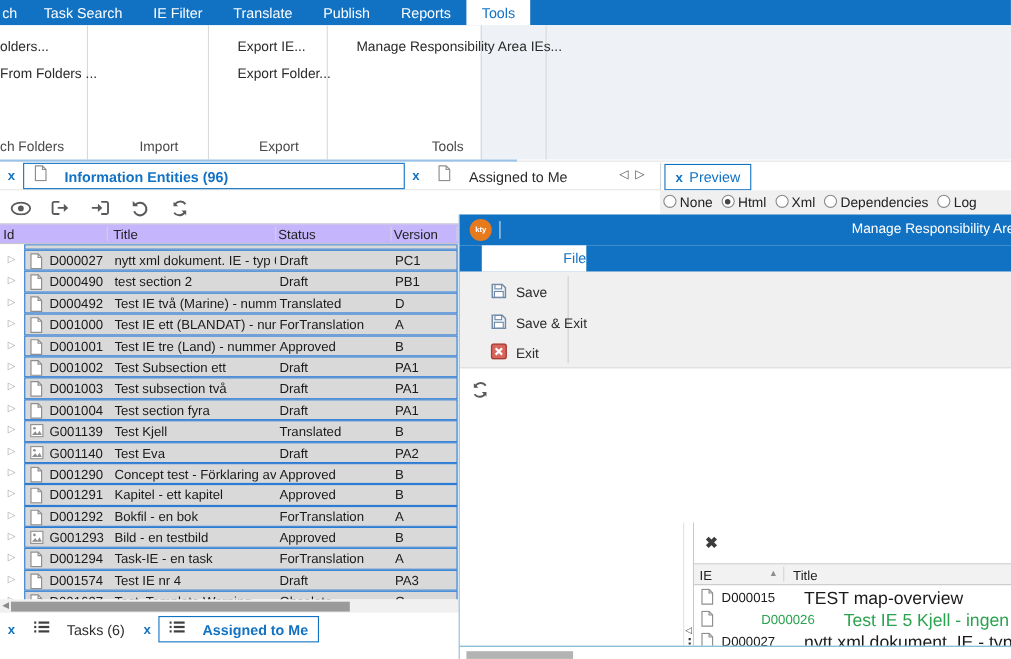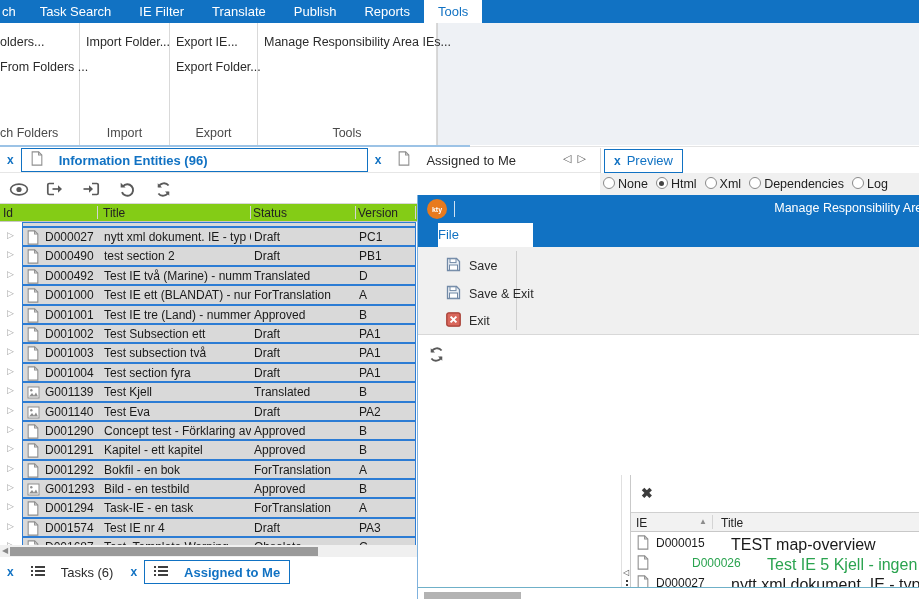--- a/index.html
+++ b/index.html
@@ -11,21 +11,21 @@
   
   .ribbon-tabbar { position:absolute; left:0; top:0; width:919px; height:23px;
     background:#1172c3; display:flex; align-items:stretch; }
   .rtab { padding:0 14px; line-height:23px; font-size:13px; color:#fff; white-space:nowrap; cursor:default; }
   .rtab.clip { padding:0 10px 0 2px; }
   .rtab.sel { background:#fff; color:#1172c3; }
   
   .ribbon-body { position:absolute; left:0; top:23px; width:919px; height:122px; background:#fff; }
   .ribbon-right { position:absolute; left:437px; top:0; width:482px; height:122px;
     background:#eef1f5; border-left:1px solid #d5d5d5; }
-  #ribbon-groups { position:absolute; left:0; top:0; height:122px; display:flex; }
+  #ribbon-groups { position:absolute; left:0; top:0; height:122px; display:flex;gap:20px; }
   .rgroup { position:relative; height:122px; border-right:1px solid #d9d9d9; }
   .rgroup:nth-child(1){ width:80px; } .rgroup:nth-child(2){ width:90px; }
   .rgroup:nth-child(3){ width:88px; } .rgroup:nth-child(4){ width:179px; }
   .rgroup .btns { padding-top:11px; display:flex; flex-direction:column; gap:9px; }
   .rbtn { font-size:12.5px; color:#2b2b2b; padding:1px 6px; white-space:nowrap; cursor:default; }
   .rgroup:nth-child(1) .rbtn { padding-left:0; }
   .rglabel { position:absolute; bottom:5px; left:0; right:0; text-align:center;
     font-size:12.5px; color:#4a4a4a; white-space:nowrap; }
   .rgroup:nth-child(1) .rglabel { text-align:left; }
   .ribbon-accent { position:absolute; left:0; top:145px; width:470px; height:2px; background:#9cc3e6; }
@@ -45,21 +45,21 @@
     font-size:11px; color:#555; cursor:pointer; }
 
   
   .ie-toolbar { position:absolute; left:0; top:176px; width:417px; height:26px; background:#fff;
     display:flex; align-items:center; gap:16px; padding-left:9px; }
   .tool-ic { display:inline-flex; align-items:center; justify-content:center; width:20px; height:18px;
     color:#5a5a5a; cursor:pointer; }
 
   
   .grid-header { position:absolute; left:0; top:203px; width:417px; height:19px;
-    background:#84cc16; border-top:1px solid #d8d8d8; border-bottom:1px solid #c8c8c8; font-size:12px; color:#222; }
+    background:#c4b5fd; border-top:1px solid #d8d8d8; border-bottom:1px solid #c8c8c8; font-size:12px; color:#222; }
   .gh-cell { position:absolute; top:2px; cursor:pointer; }
   .gh-sep { position:absolute; top:2px; bottom:2px; width:1px; background:#d4d4d4; }
   #grid-rows { position:absolute; left:0; top:222px; width:417px; height:323px; overflow:hidden; background:#fff; }
   .grow { position:relative; height:19.4px; }
   .expander { position:absolute; left:7px; top:3px; font-size:9px; color:#a5a5a5; cursor:pointer; }
   .row-box { position:absolute; left:22px; top:0; width:394px; height:19.4px;
     background:#d9d9d9; border:1px solid #2c7cd4; cursor:pointer; }
   .row-box .icw { position:absolute; left:4px; top:2px; }
   .rcell { position:absolute; top:2px; font-size:12px; color:#1a1a1a; white-space:nowrap; }
   .c-id { left:22px; } .c-title { left:81px; width:147px; overflow:hidden; }
@@ -96,21 +96,21 @@
     background:#f0f0f0; z-index:10; border-left:1px solid #7fb2de; }
   .dlg-title { position:absolute; left:0; top:0; right:0; height:28px; background:#1172c3; }
   .dlg-logo { position:absolute; left:9px; top:4px; width:20px; height:20px; border-radius:50%;
     background:#e87a1e; color:#fff; font-size:7px; font-weight:bold; display:flex;
     align-items:center; justify-content:center; }
   .dlg-logo-sep { position:absolute; left:36px; top:6px; width:1px; height:16px; background:#cfe2f3; }
   .dlg-title-text { position:absolute; left:0; right:0; top:6px; text-align:center;
     font-size:12.5px; color:#fff; white-space:nowrap; }
   .dlg-filerow { position:absolute; left:0; top:28px; right:0; height:24px; background:#1172c3; }
   .dlg-filetab { position:absolute; left:20px; top:0; width:95px; height:24px; background:#fff;
-    color:#1172c3; font-size:13px; text-align:left; line-height:24px; cursor:pointer; }
+    color:#1172c3; font-size:13px; text-align:right; line-height:24px; cursor:pointer; }
   .dlg-ribbon { position:absolute; left:0; top:52px; right:0; height:88px; background:#f0f0f0;
     border-bottom:1px solid #d8d8d8; }
   .dlg-ribbon-sep { position:absolute; left:98px; top:4px; bottom:4px; width:1px; background:#cfcfcf; }
   .dlg-btn { position:absolute; left:28px; display:flex; align-items:center; gap:8px;
     font-size:12.5px; color:#2b2b2b; cursor:pointer; white-space:nowrap; }
   .dlg-content { position:absolute; left:0; top:140px; right:0; height:252px; background:#fff; }
   .dlg-content-bottom { position:absolute; left:0; top:392px; right:0; bottom:0; background:#fff;
     border-top:1px solid #6fb0c8; }
   .dlg-hthumb { position:absolute; left:6px; top:4px; width:97px; height:7px; background:#b3b3b3; cursor:pointer; }
 
@@ -163,23 +163,20 @@
     <div class="ribbon-right"></div>
     <div id="ribbon-groups">
         <div class="rgroup">
           <div class="btns">
             <div class="rbtn">olders...</div>
             <div class="rbtn">From Folders ...</div>
           </div>
           <div class="rglabel">ch Folders</div>
         </div>
         <div class="rgroup">
-          <div class="btns">
-            <div class="rbtn">Import Folder...</div>
-          </div>
           <div class="rglabel">Import</div>
         </div>
         <div class="rgroup">
           <div class="btns">
             <div class="rbtn">Export IE...</div>
             <div class="rbtn">Export Folder...</div>
           </div>
           <div class="rglabel">Export</div>
         </div>
         <div class="rgroup">

